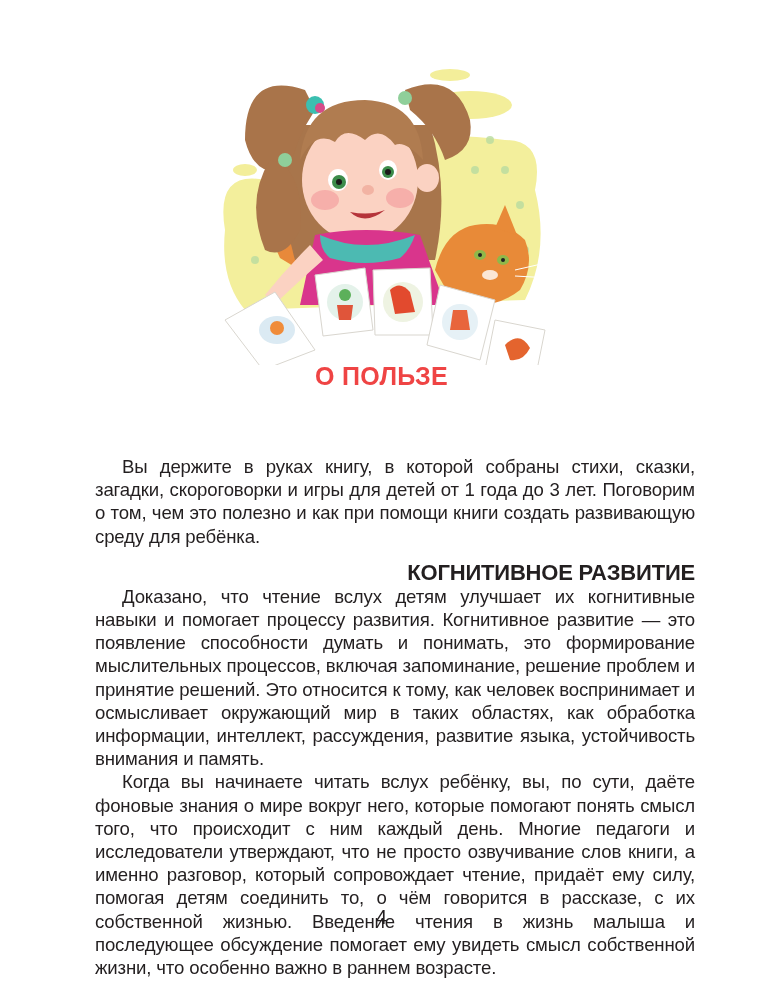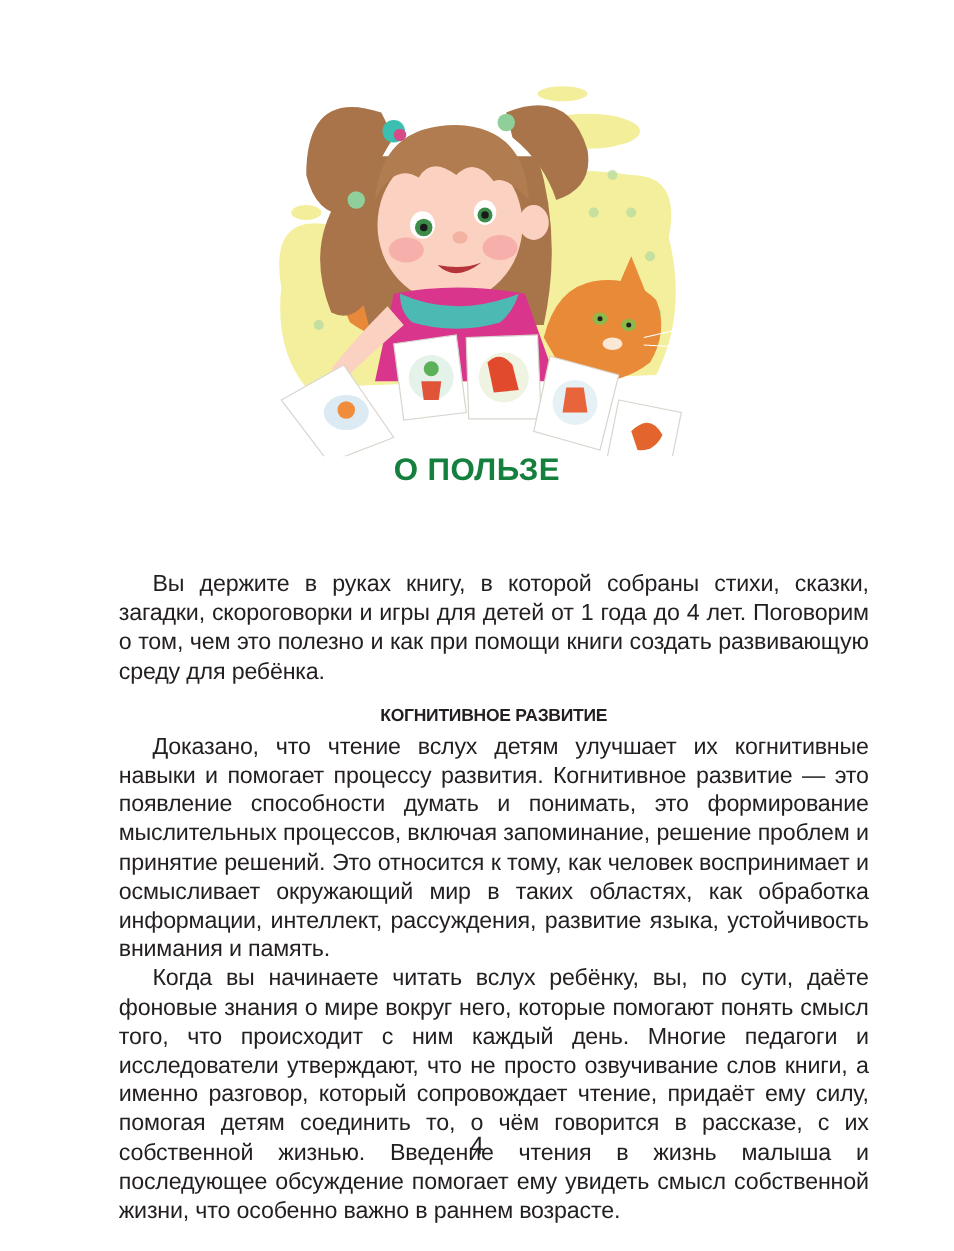--- a/index.html
+++ b/index.html
@@ -26,21 +26,21 @@
       width: 100%;
       height: 100%;
       display: block;
     }
     .title {
       position: absolute;
       left: 0;
       top: 362px;
       width: 763px;
       text-align: center;
-      color: #15803d;
+      color: #ef4444;
       font-weight: bold;
       font-size: 25px;
       line-height: 29px;
       letter-spacing: 0.3px;
     }
     .title div { display: block; }
     .text-col {
       position: absolute;
       left: 95px;
       top: 455px;
@@ -49,23 +49,23 @@
       line-height: 23.2px;
       text-align: justify;
       letter-spacing: -0.15px;
     }
     .text-col p {
       margin: 0;
       text-indent: 27px;
     }
     .section-heading {
       margin: 13px 0 1px 0;
-      text-align: center;
+      text-align: right;
       font-weight: bold;
-      font-size: 14px;
+      font-size: 22px;
       line-height: 23px;
       letter-spacing: -0.2px;
     }
     .page-number {
       position: absolute;
       left: 0;
       top: 905px;
       width: 763px;
       text-align: center;
       font-size: 20px;
@@ -167,19 +167,19 @@
     <path d="M248 280 L262 280 L265 300 L245 300 Z" fill="#e8653c"></path>
     <path d="M300 315 Q315 300 325 318 Q318 332 305 330 Z" fill="#e4642e"></path>
   </svg>
 </div>
 
 <div class="title">
   <div>О ПОЛЬЗЕ</div>
 </div>
 
 <div class="text-col">
-  <p>Вы держите в руках книгу, в которой собраны стихи, сказки, загадки, скороговорки и игры для детей от 1 года до 4 лет. Поговорим о том, чем это полезно и как при помощи книги создать развивающую среду для ребёнка.</p>
+  <p>Вы держите в руках книгу, в которой собраны стихи, сказки, загадки, скороговорки и игры для детей от 1 года до 3 лет. Поговорим о том, чем это полезно и как при помощи книги создать развивающую среду для ребёнка.</p>
   <div class="section-heading">КОГНИТИВНОЕ РАЗВИТИЕ</div>
   <p>Доказано, что чтение вслух детям улучшает их когнитивные навыки и помогает процессу развития. Когнитивное развитие — это появление способности думать и понимать, это формирование мыслительных процессов, включая запоминание, решение проблем и принятие решений. Это относится к тому, как человек воспринимает и осмыслива­ет окружающий мир в таких областях, как обработка информации, интел­лект, рассуждения, развитие языка, устойчивость внимания и память.</p>
   <p>Когда вы начинаете читать вслух ребёнку, вы, по сути, даёте фоновые знания о мире вокруг него, которые помогают понять смысл того, что происходит с ним каждый день. Многие педагоги и исследователи утверждают, что не просто озвучивание слов книги, а именно разговор, который сопровождает чтение, придаёт ему силу, помогая детям соединить то, о чём говорится в рассказе, с их собственной жизнью. Введение чтения в жизнь малыша и последующее обсуждение помогает ему увидеть смысл собственной жизни, что особенно важно в раннем возрасте.</p>
 </div>
 
 <div class="page-number">4</div>
 
 </body></html>

